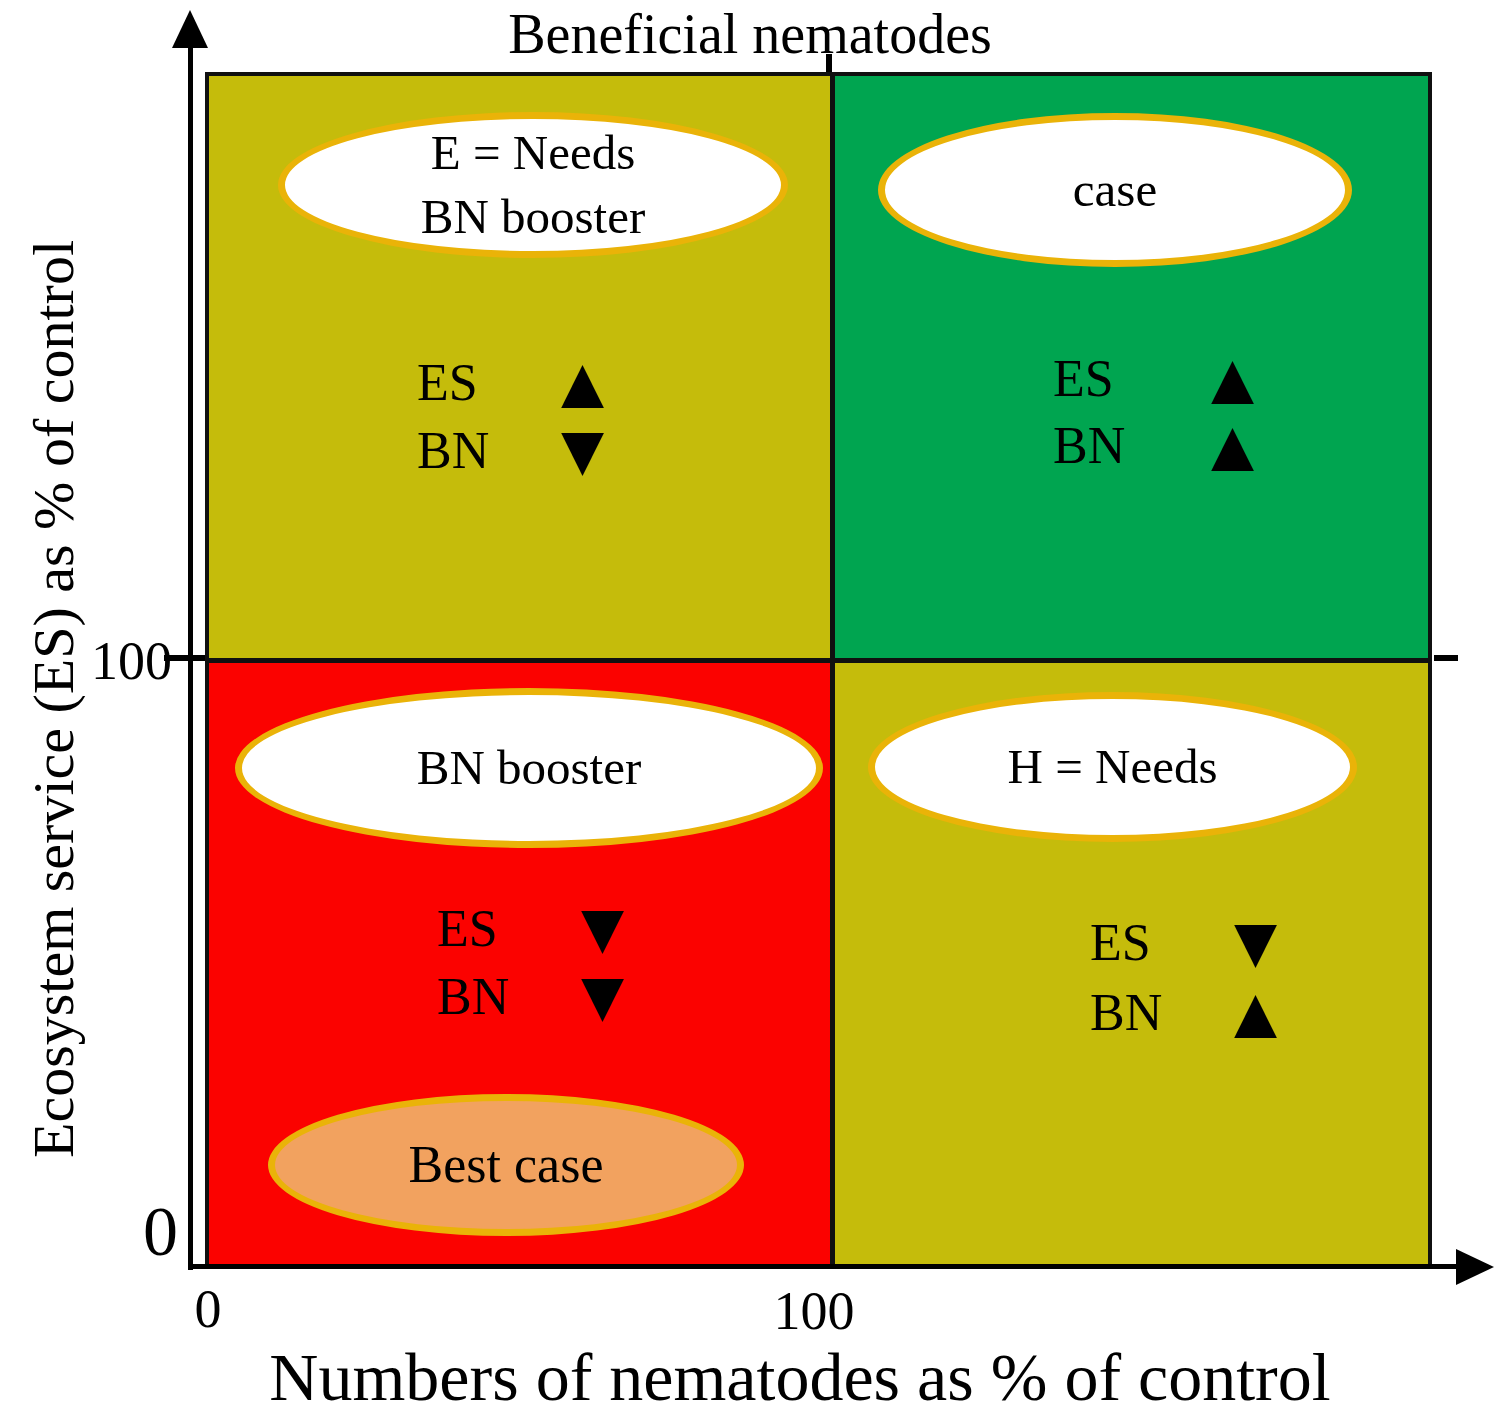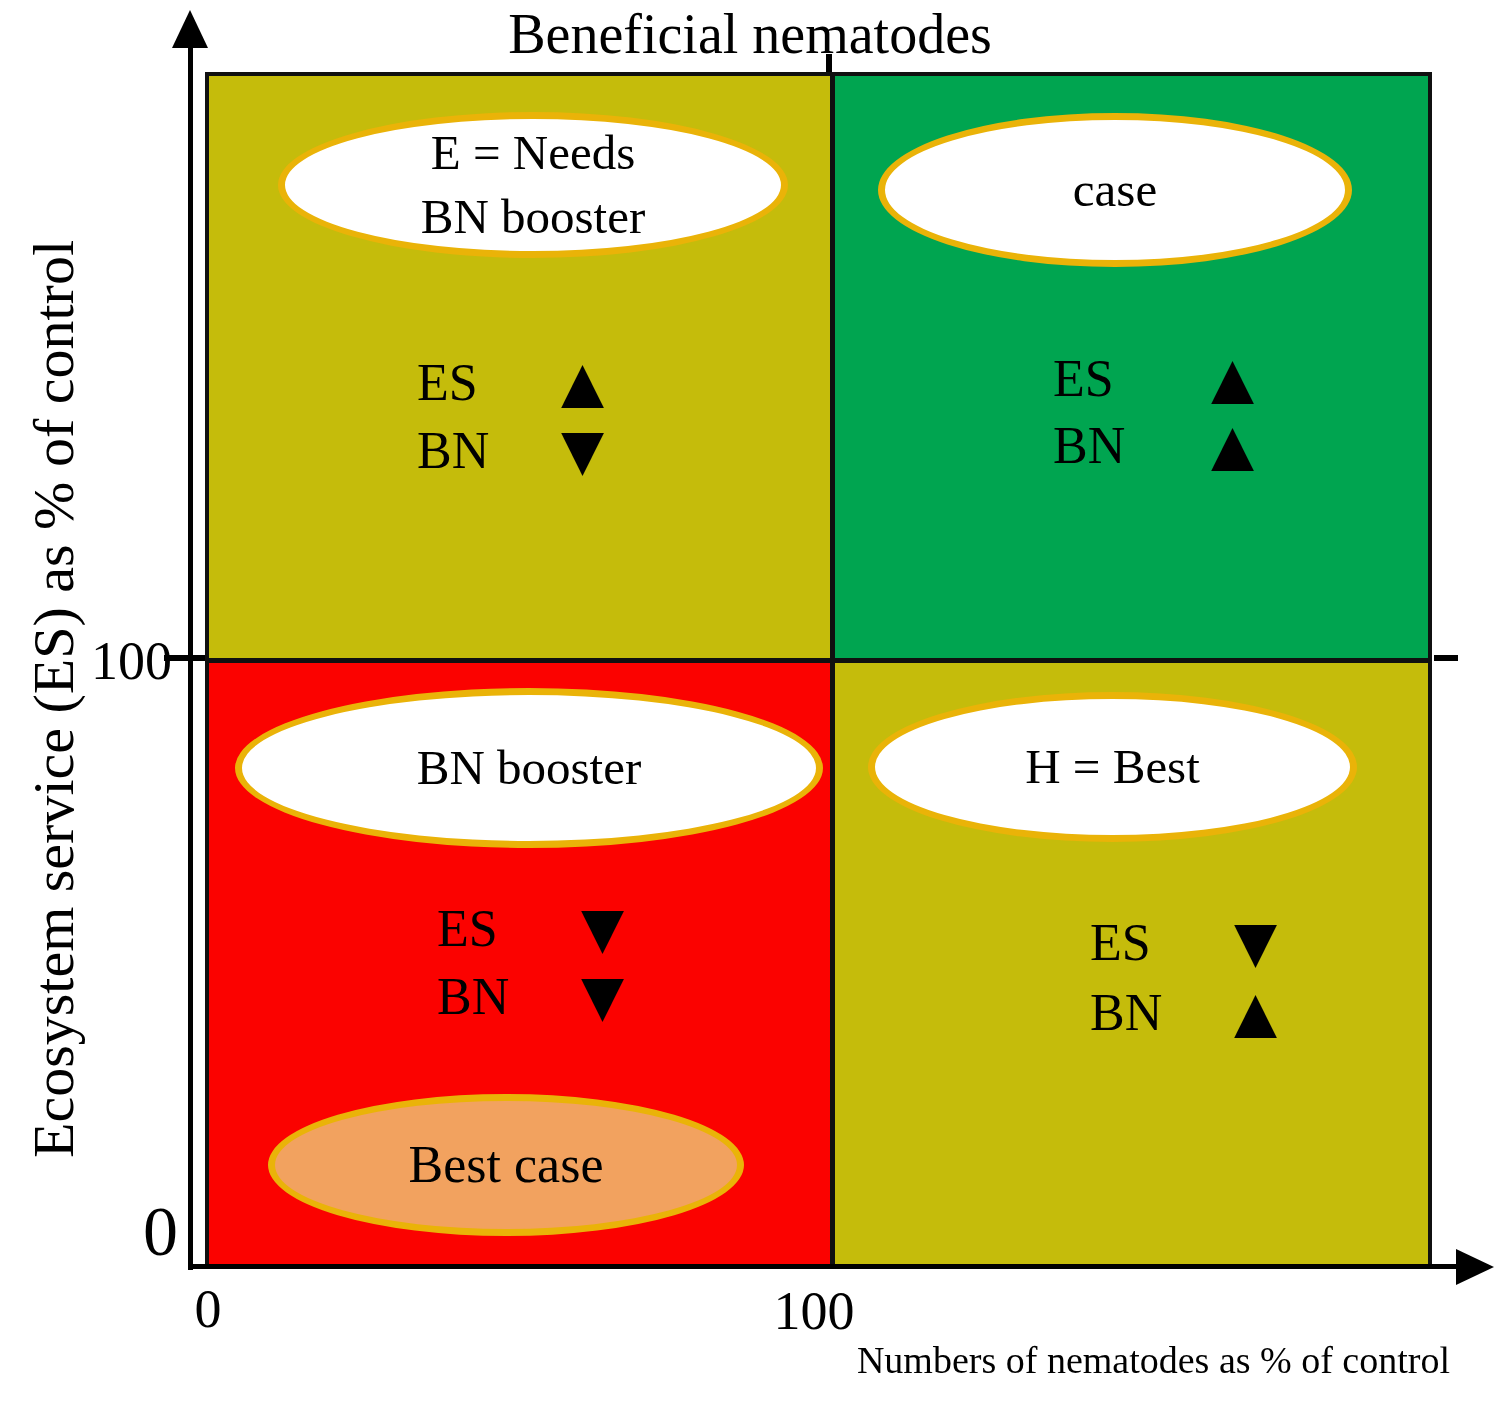--- a/index.html
+++ b/index.html
@@ -22,22 +22,22 @@
   .arrow-right{left:1456px;top:1248.5px;border-top:18px solid transparent;
                border-bottom:18px solid transparent;border-left:38px solid #000;}
   .tick{position:absolute;background:#000;}
   .tick-top{left:826px;top:54px;width:6px;height:18px;}
   .tick-right{left:1434px;top:655px;width:24px;height:6px;}
   .tick-left{left:164px;top:655px;width:41px;height:6px;}
 
   
   .title{position:absolute;left:420px;top:2px;width:660px;text-align:center;
          font-size:56px;white-space:nowrap;}
-  .xlabel{position:absolute;left:150px;top:1338px;width:1300px;text-align:right;
-          font-size:38px;white-space:nowrap;}
+  .xlabel{position:absolute;left:150px;top:1338px;width:1300px;text-align:center;
+          font-size:68px;white-space:nowrap;}
   .ylabel{position:absolute;left:-546px;top:668px;width:1200px;height:62px;
           line-height:62px;text-align:center;font-size:58px;white-space:nowrap;
           transform:rotate(-90deg);}
   .ytick-100{position:absolute;left:80px;top:630px;width:92px;text-align:right;font-size:54px;}
   .ytick-0{position:absolute;left:126px;top:1192px;width:52px;text-align:right;font-size:70px;}
   .xtick-0{position:absolute;left:182px;top:1278px;width:52px;text-align:center;font-size:54px;}
   .xtick-100{position:absolute;left:766px;top:1280px;width:96px;text-align:center;font-size:54px;}
 
   
   .bubble{position:absolute;box-sizing:border-box;border:7px solid #eab308;border-radius:50%;
@@ -91,21 +91,21 @@
     <span>E = Needs</span>
     <span>BN booster</span>
   </div>
   <div class="bubble bubble-f">
     <span>case</span>
   </div>
   <div class="bubble bubble-g">
     <span>BN booster</span>
   </div>
   <div class="bubble bubble-h">
-    <span>H = Best</span>
+    <span>H = Needs</span>
   </div>
   <div class="bubble bubble-worst" id="worst-bubble" style="background: rgb(242, 162, 95);">
     <span>Best case</span>
   </div>
 
   <div class="trend-row row-tl-es">
     <span class="trend-label">ES</span>
     <span class="arrow-glyph">▲</span>
   </div>
   <div class="trend-row row-tl-bn">

